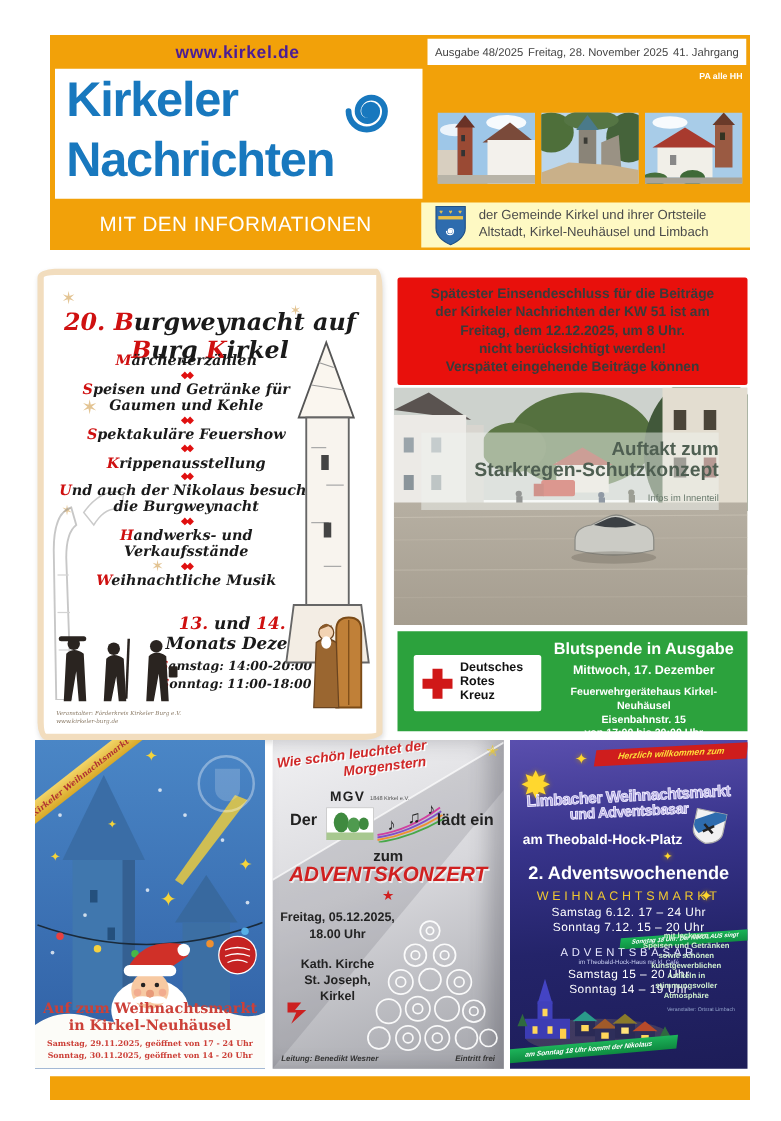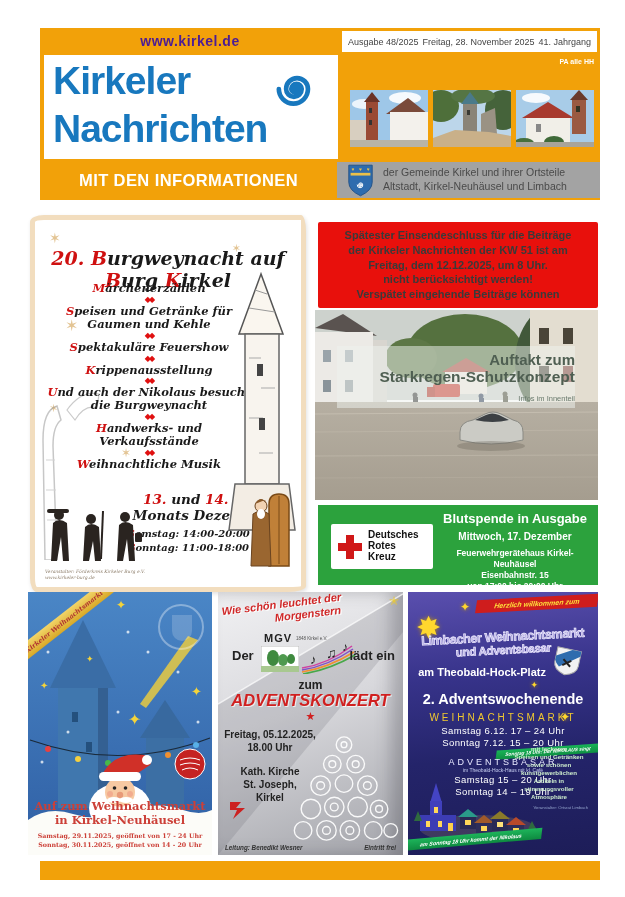--- a/index.html
+++ b/index.html
@@ -11,22 +11,22 @@
         color:#4c1d95;font-weight:bold;font-size:14px;letter-spacing:.5px;}
   .issue-box{position:absolute;left:302px;top:3px;width:255px;height:21px;background:#fff;display:flex;align-items:center;
         justify-content:space-between;padding:0 6px;box-sizing:border-box;font-size:9px;color:#444;}
   .pa-note{position:absolute;right:6px;top:30px;font-size:7px;font-weight:bold;color:#fff;}
   .title-box{position:absolute;left:4px;top:27px;width:294px;height:104px;background:#fff;}
   .np-title{position:absolute;left:9px;top:2px;color:#1878BE;font-weight:bold;font-size:39px;line-height:48px;letter-spacing:-1px;}
   .spiral-logo{position:absolute;right:16px;top:8px;width:52px;height:52px;}
   .photo{position:absolute;top:62px;height:57px;width:78px;}
   .photo svg{display:block;width:100%;height:100%;}
   .infobar-label{position:absolute;left:0;top:132px;width:297px;height:40px;display:flex;align-items:center;justify-content:center;
-        color:#fff;font-weight:bold;font-size:16.5px;letter-spacing:.4px;}
-  .info-box{position:absolute;left:297px;top:134px;width:263px;height:36px;background:#a3a3a3;display:flex;align-items:center;}
+        color:#fff;font-weight:normal;font-size:16.5px;letter-spacing:.4px;}
+  .info-box{position:absolute;left:297px;top:134px;width:263px;height:36px;background:#fef9c3;display:flex;align-items:center;}
   .coat{width:27px;height:33px;margin-left:10px;flex:none;}
   .muni{margin-left:9px;font-size:10.5px;color:#4a4a4a;line-height:1.3;}
   
   .deadline{position:absolute;left:318px;top:222px;width:280px;height:86px;background:#E8100C;border-radius:2px;
         display:flex;flex-direction:column;justify-content:center;text-align:center;
         color:#3a3a3a;font-weight:bold;font-size:11px;line-height:1.35;}
   
   .flood{position:absolute;left:315px;top:310px;width:283px;height:190px;}
   .flood svg{position:absolute;inset:0;width:100%;height:100%;}
   .flood-overlay{position:absolute;left:22px;top:36px;width:238px;height:62px;background:rgba(238,242,238,.52);

